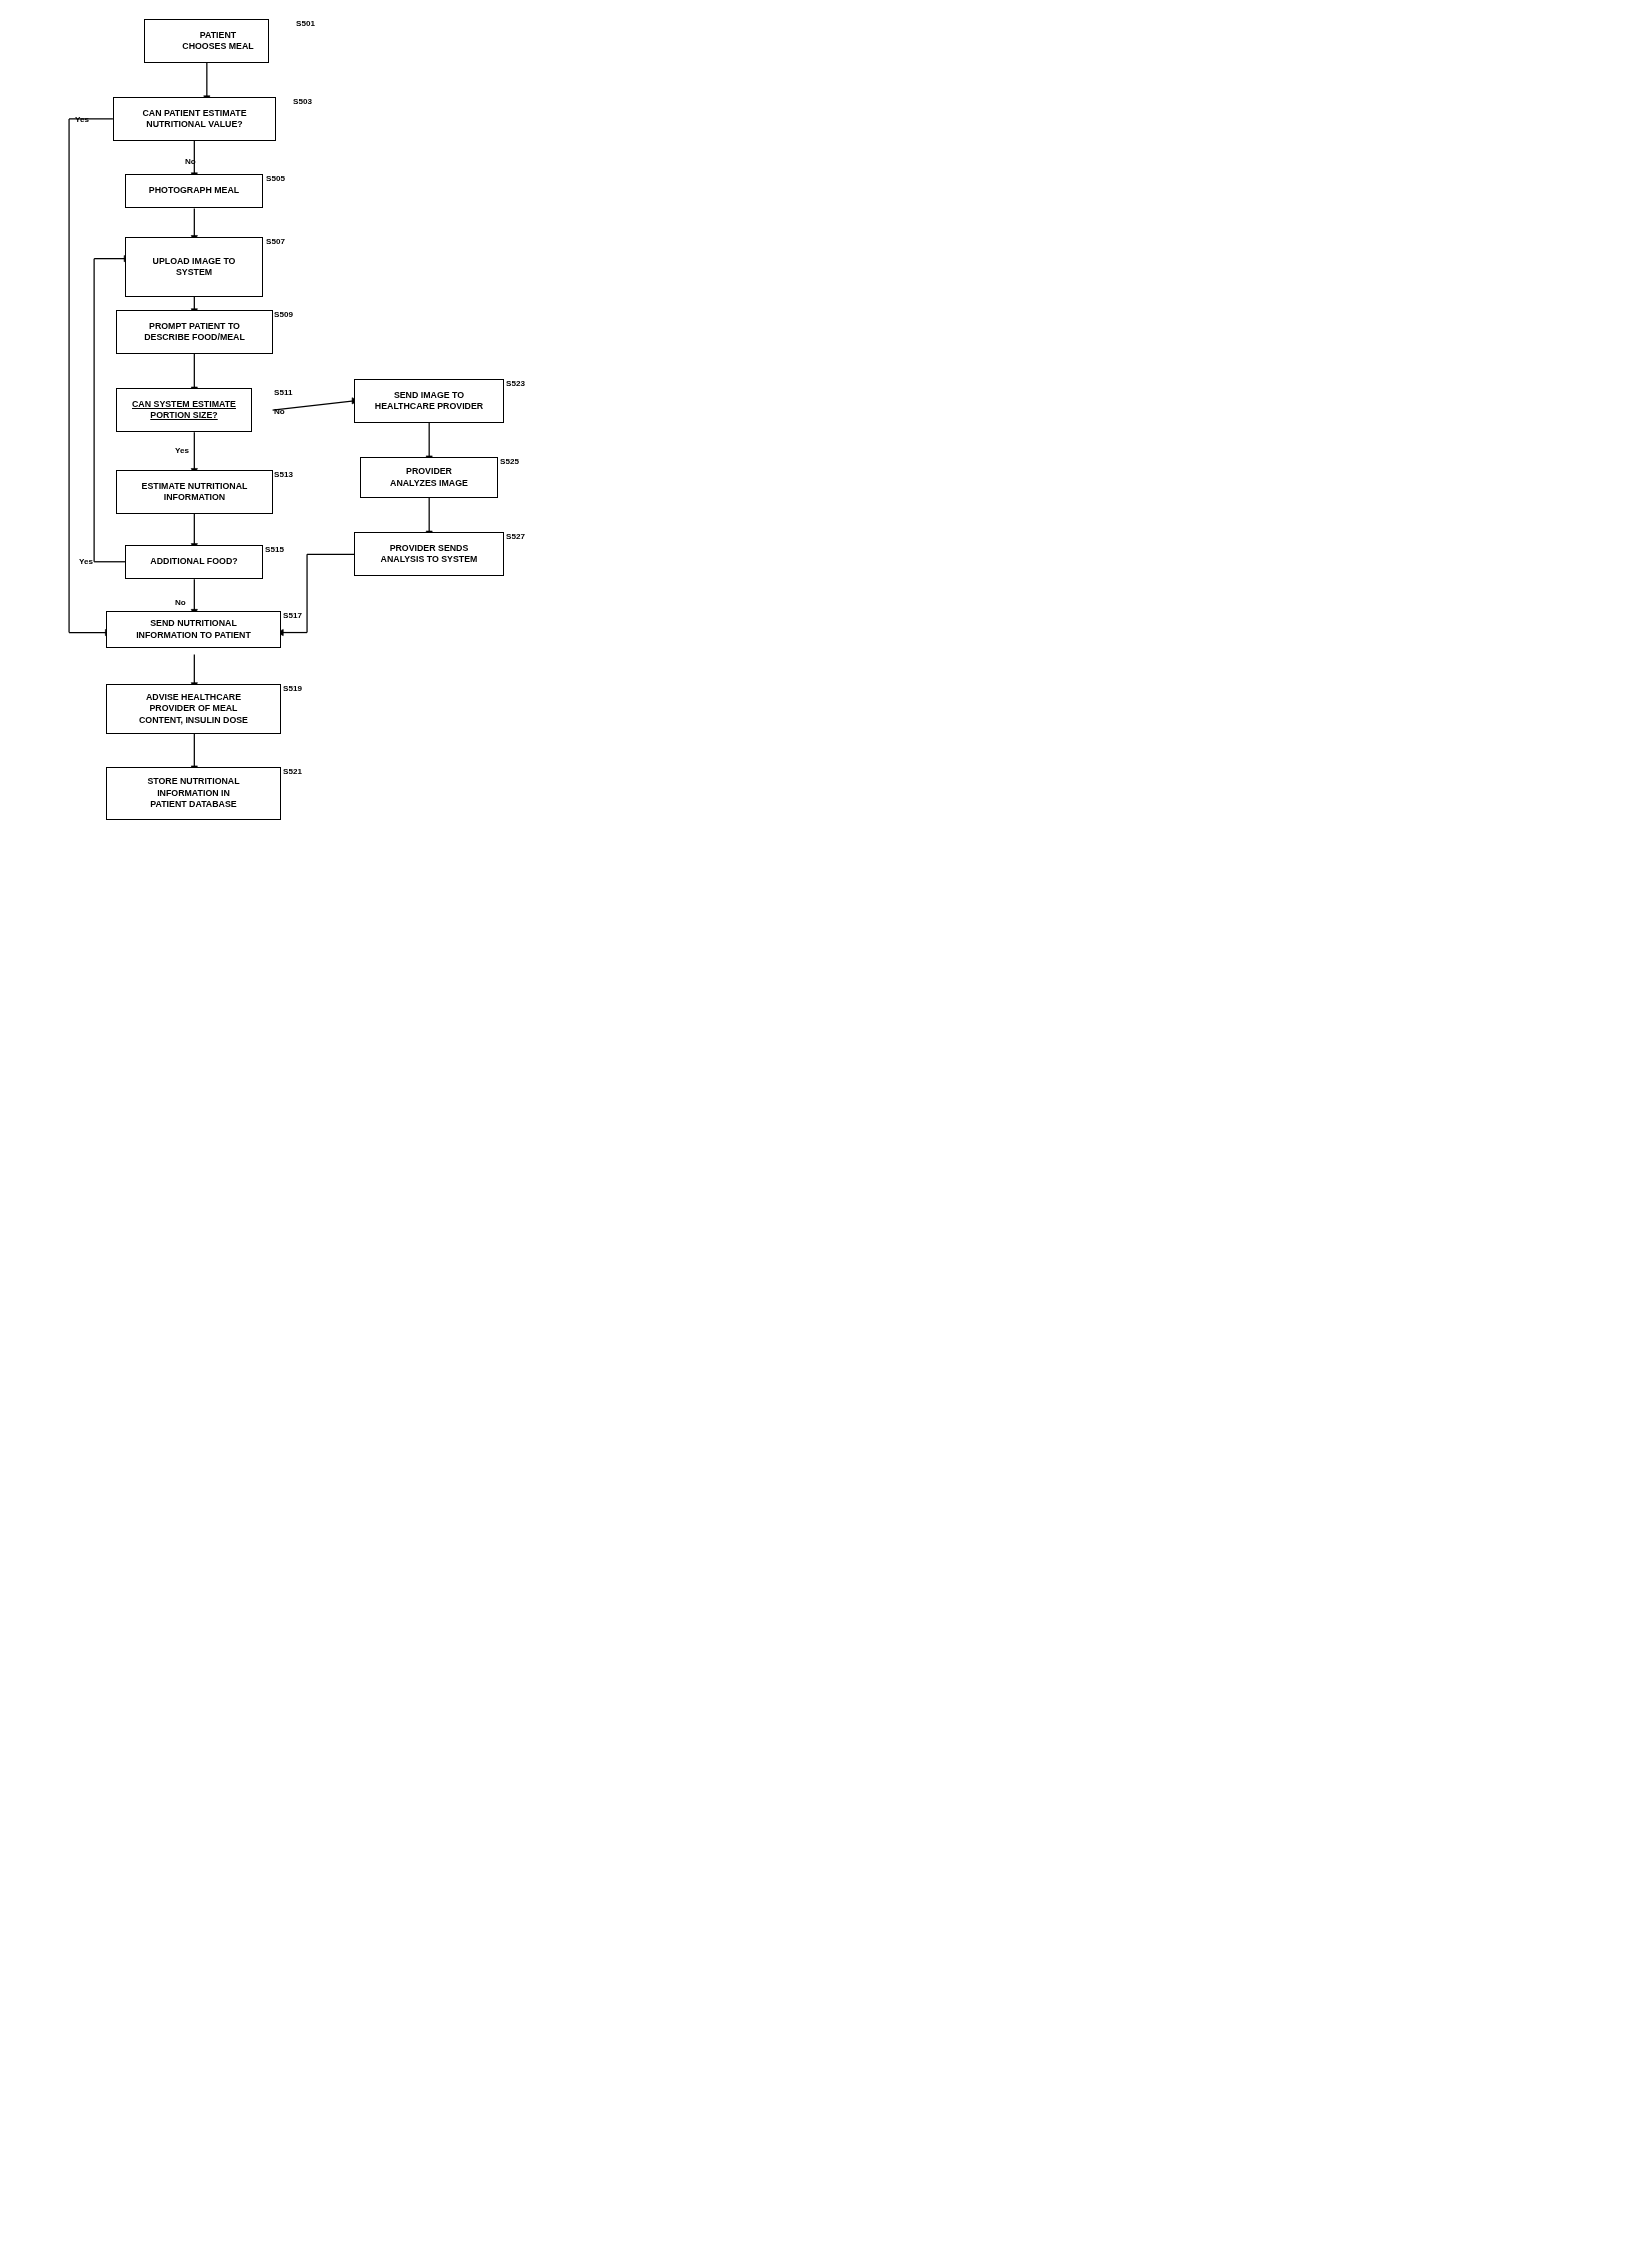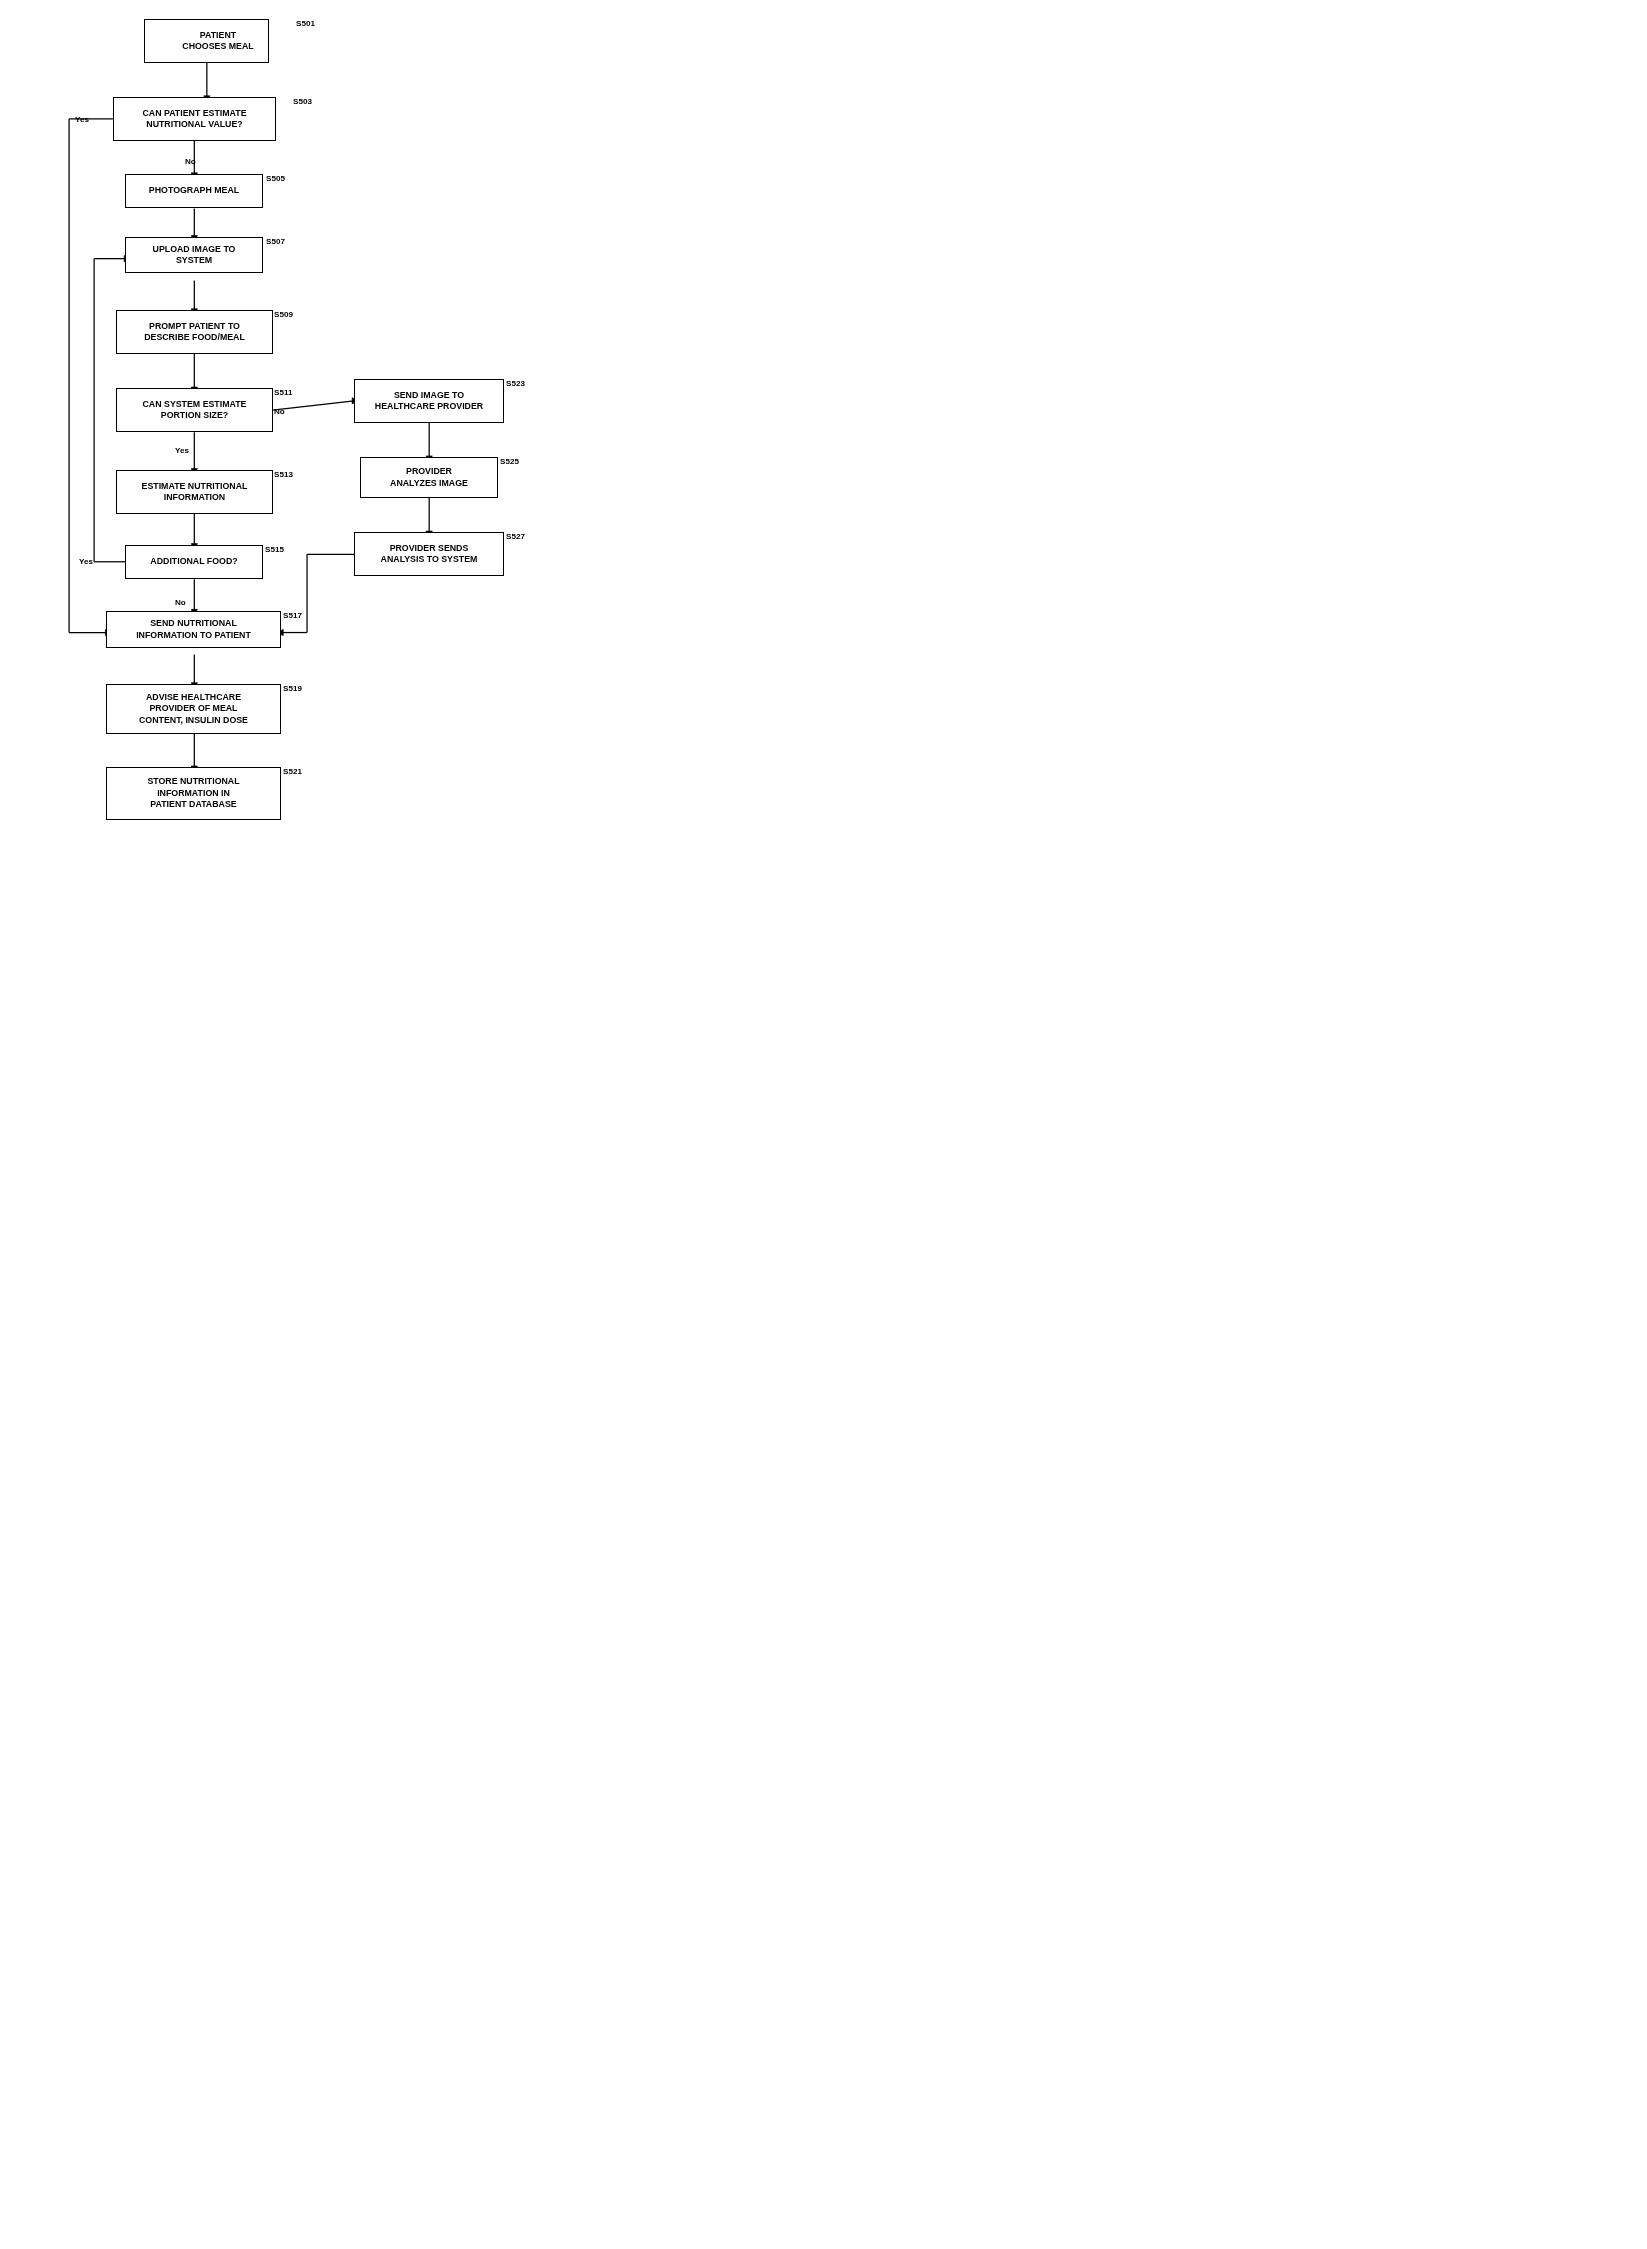--- a/index.html
+++ b/index.html
@@ -126,33 +126,33 @@
   <span class="label" style="left:277px;top:97px;margin-left:16px;">S503</span>
 
   <span class="label" style="left:75px;top:115px;">Yes</span>
 
   <div class="box" style="left:125px;top:174px;width:138px;height:34px;">
     <span>PHOTOGRAPH MEAL</span>
   </div>
   <span class="label" style="left:266px;top:174px;">S505</span>
   <span class="label" style="left:185px;top:157px;">No</span>
 
-  <div class="box" style="left:125px;top:237px;width:138px;height:36px;">
+  <div class="box" style="left:125px;top:237px;width:138px;height:60px;">
     <span style="white-space:pre-line;">UPLOAD IMAGE TO
 SYSTEM</span>
   </div>
   <span class="label" style="left:266px;top:237px;">S507</span>
 
   <div class="box" style="left:116px;top:310px;width:157px;height:44px;">
     <span style="white-space:pre-line;">PROMPT PATIENT TO
 DESCRIBE FOOD/MEAL</span>
   </div>
   <span class="label" style="left:274px;top:310px;">S509</span>
 
-  <div class="box" style="left:116px;top:388px;width:157px;height:44px;">
+  <div class="box" style="left:116px;top:388px;width:136px;height:44px;text-decoration:underline;">
     <span style="white-space:pre-line;">CAN SYSTEM ESTIMATE
 PORTION SIZE?</span>
   </div>
   <span class="label" style="left:274px;top:388px;">S511</span>
   <span class="label" style="left:274px;top:407px;">No</span>
   <span class="label" style="left:175px;top:446px;">Yes</span>
 
   <div class="box" style="left:116px;top:470px;width:157px;height:44px;">
     <span style="white-space:pre-line;">ESTIMATE NUTRITIONAL
 INFORMATION</span>

